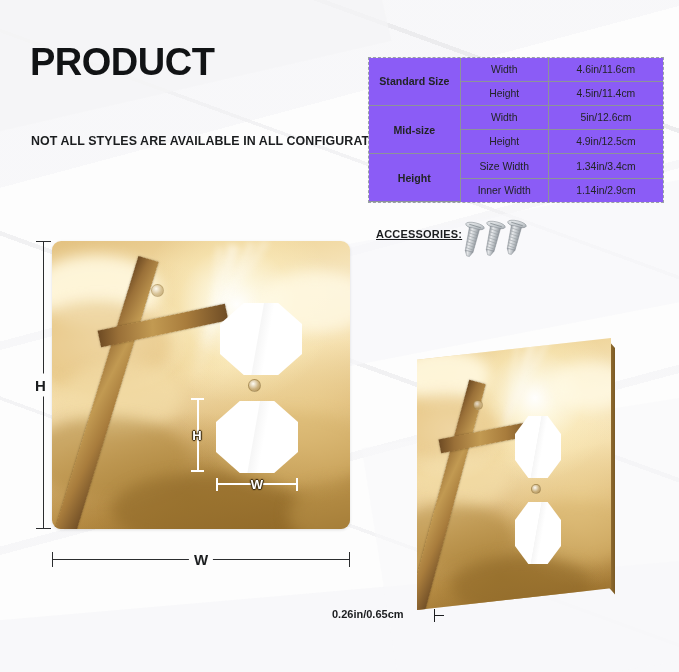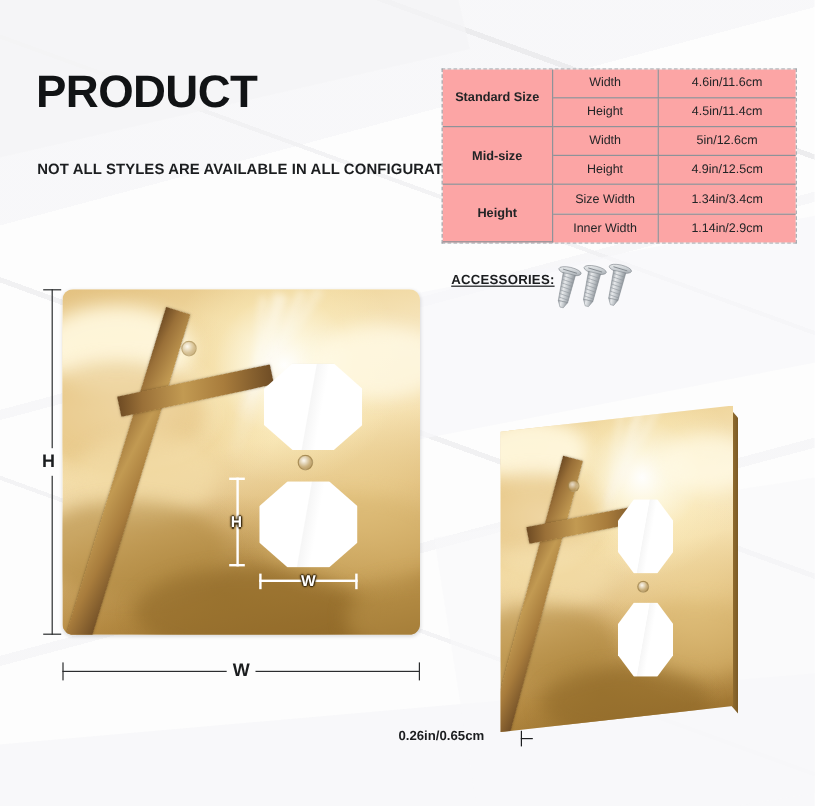--- a/index.html
+++ b/index.html
@@ -32,21 +32,20 @@
   .wedge-c { left: -30px; top: 590px; width: 760px; height: 130px; transform: rotate(-5deg); background: #f6f6f8; }
   .wedge-d { left: 380px; top: 420px; width: 340px; height: 260px; transform: rotate(-9deg); background: #f8f8fa; opacity:.6; }
 
   
   .headline {
     position: absolute; left: 30px; top: 44px;
     color: #111315;
     font-weight: 700;
     letter-spacing: -0.5px;
     line-height: .98;
-    margin-top: 15px;
   }
   .headline .l1 { font-size: 38px; display: block; }
   .headline .l2 { font-size: 38px; display: block; padding-left: 54px; }
   .subhead {
     position: absolute; left: 31px; top: 134px;
     font-size: 12.4px; color: #1b1d1f; font-weight: 600;
     letter-spacing: .1px; white-space: nowrap;
   }
 
   
@@ -61,21 +60,21 @@
     border-collapse: collapse;
     table-layout: fixed;
   }
   .spec-table td {
     border: 1px solid #8d9399;
     font-size: 10.4px;
     color: #222426;
     text-align: center;
     vertical-align: middle;
     padding: 0 2px;
-    background: #fca5a5;
+    background: #8b5cf6;
   }
   .spec-table td.grp { font-weight: 700; font-size: 10.6px; width: 31%; text-align: center; }
   .spec-table td.attr { width: 30%; }
   .spec-table td.val  { width: 39%; }
   .spec-table tr td:first-child { border-left: none; }
   .spec-table tr td:last-child  { border-right: none; }
   .spec-table tr:first-child td { border-top: none; }
   .spec-table tr:last-child  td { border-bottom: none; }
 
   

